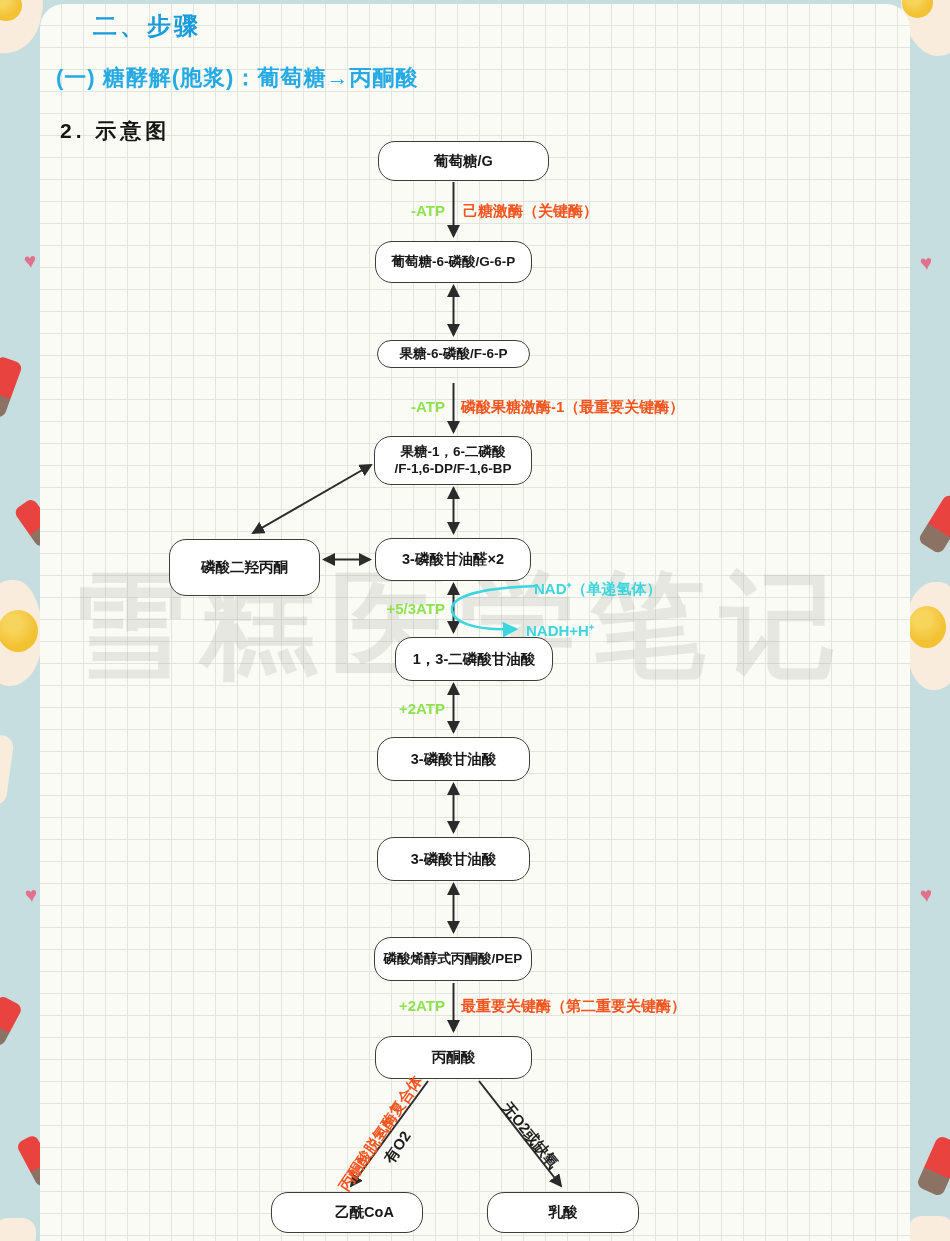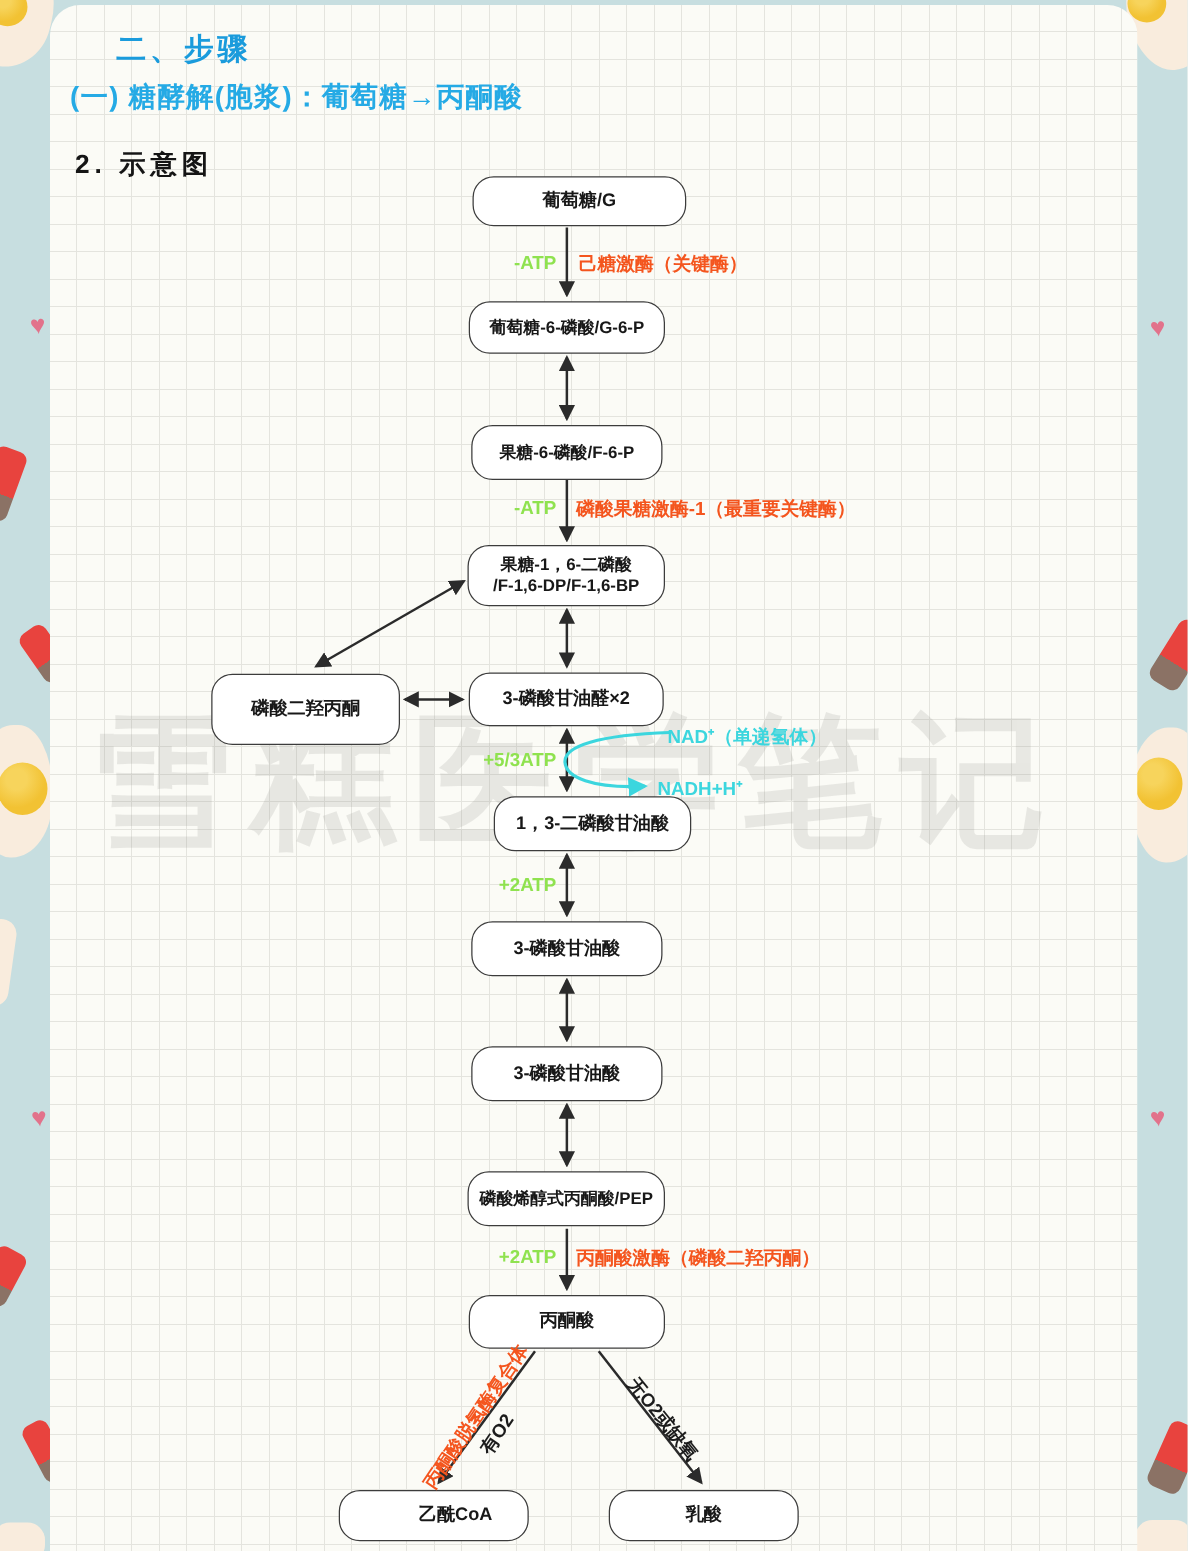--- a/index.html
+++ b/index.html
@@ -35,21 +35,21 @@
     left:70px; top:548px; width:820px;
     font-size:116px; font-weight:700; letter-spacing:14px;
     color:#878782; opacity:0.16; white-space:nowrap;
   }
 
   
   svg.arrows { position:absolute; z-index:3; left:0; top:0; }
 
   
   .hd { position:absolute; z-index:4; font-weight:700; white-space:nowrap; }
-  .hd1 { left:93px; top:10px;  font-size:24px; color:#1a9bdc; letter-spacing:3px;margin-top:13px; }
+  .hd1 { left:93px; top:10px;  font-size:24px; color:#1a9bdc; letter-spacing:3px; }
   .hd2 { left:56px; top:63px;  font-size:22px; color:#25aae5; letter-spacing:1px; }
   .hd3 { left:60px; top:117px; font-size:21px; color:#151515; letter-spacing:4px; }
 
   
   .node {
     position:absolute; z-index:4;
     background:#ffffff; border:1.6px solid #3c3c3c; border-radius:17px;
     display:flex; flex-direction:column; align-items:center; justify-content:center;
     font-weight:700; font-size:14.5px; color:#181818; text-align:center;
     line-height:1.25; white-space:nowrap;
@@ -122,21 +122,21 @@
   </g>
   <path d="M 536 586 C 478 588, 452 597, 452 609 C 452 622, 474 631, 516 629" stroke="#3cd6de" stroke-width="2.6" fill="none" marker-end="url(#ahc)"></path>
 </svg>
 
 <div class="hd hd1">二、步骤</div>
 <div class="hd hd2">(一) 糖酵解(胞浆)：葡萄糖→丙酮酸</div>
 <div class="hd hd3">2. 示意图</div>
 
 <div class="node" style="left:378px;top:141px;width:171px;height:40px;">葡萄糖/G</div>
 <div class="node small" style="left:375px;top:241px;width:157px;height:42px;">葡萄糖-6-磷酸/G-6-P</div>
-<div class="node small" style="left:377px;top:340px;width:153px;height:44px;">果糖-6-磷酸/F-6-P</div>
+<div class="node small" style="left:377px;top:340px;width:153px;height:28px;">果糖-6-磷酸/F-6-P</div>
 <div class="node small" style="left:374px;top:436px;width:158px;height:49px;justify-content:center;">
   <span>果糖-1，6-二磷酸</span>
   <span>/F-1,6-DP/F-1,6-BP</span>
 </div>
 <div class="node" style="left:169px;top:539px;width:151px;height:57px;">磷酸二羟丙酮</div>
 <div class="node" style="left:375px;top:538px;width:156px;height:43px;">3-磷酸甘油醛×2</div>
 <div class="node" style="left:364px;top:637px;width:158px;height:44px;margin-left:31px;">1，3-二磷酸甘油酸</div>
 <div class="node" style="left:377px;top:737px;width:153px;height:44px;">3-磷酸甘油酸</div>
 <div class="node" style="left:377px;top:837px;width:153px;height:44px;">3-磷酸甘油酸</div>
 <div class="node small" style="left:374px;top:937px;width:158px;height:44px;">磷酸烯醇式丙酮酸/PEP</div>
@@ -150,17 +150,17 @@
 <div class="lbl green" style="left:387px;top:398px;width:58px;">-ATP</div>
 <div class="lbl orange" style="left:461px;top:398px;">磷酸果糖激酶-1（最重要关键酶）</div>
 
 <div class="lbl green" style="left:378px;top:600px;width:67px;">+5/3ATP</div>
 <div class="lbl cyan" style="left:534px;top:578px;">NAD⁺（单递氢体）</div>
 <div class="lbl cyan" style="left:526px;top:620px;">NADH+H⁺</div>
 
 <div class="lbl green" style="left:388px;top:700px;width:57px;">+2ATP</div>
 
 <div class="lbl green" style="left:388px;top:997px;width:57px;">+2ATP</div>
-<div class="lbl orange" style="left:461px;top:997px;">丙酮酸激酶（磷酸二羟丙酮）</div>
+<div class="lbl orange" style="left:461px;top:997px;">最重要关键酶（第二重要关键酶）</div>
 
 <div class="lbl orange rot" style="left:297px;top:1124px;width:168px;transform:rotate(-56deg);">丙酮酸脱氢酶复合体</div>
 <div class="lbl rot" style="left:362px;top:1138px;width:72px;color:#1c1c1c;transform:rotate(-56deg);">有O2</div>
 <div class="lbl rot" style="left:478px;top:1126px;width:104px;color:#1c1c1c;transform:rotate(51deg);">无O2或缺氧</div>
 
 </body></html>

